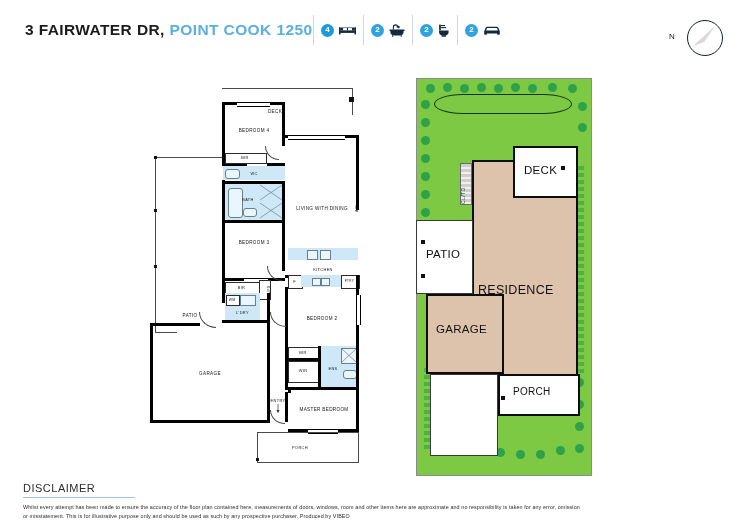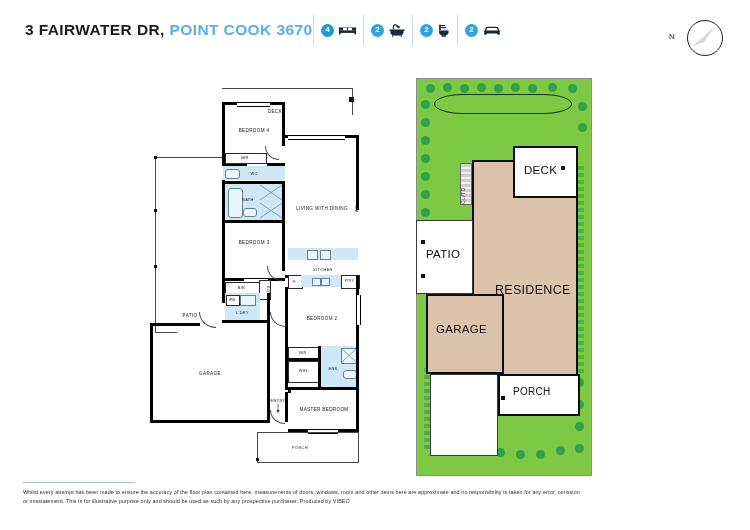--- a/index.html
+++ b/index.html
@@ -67,21 +67,21 @@
   .disc p{margin:0;font-size:5.4px;line-height:1.75;color:#2d2d2d;letter-spacing:.1px;}
 </style>
 </head>
 <body>
 
 <div class="page">
 
   <div class="header">
     <div class="addr">
       <span class="p1">3 FAIRWATER DR,</span>
-      <span class="p2">POINT COOK 3670</span>
+      <span class="p2">POINT COOK 1250</span>
     </div>
 
     <div class="featbar">
       <div class="fsep"></div>
 
       <div class="feat">
         <span class="fnum dark">4</span>
         <span class="ficon">
           <svg width="17" height="12" viewBox="0 0 17 12">
               <rect x="0" y="3.2" width="1.6" height="7.2" fill="#132a3c"></rect>
@@ -379,21 +379,21 @@
     <div class="shrub" style="left:120px;top:372px;"></div>
     <div class="shrub" style="left:100px;top:372px;"></div>
     <div class="shrub" style="left:80px;top:370px;"></div>
 
     <div class="hedge" style="left:8px;top:290px;width:8px;height:82px;background:repeating-linear-gradient(180deg,#4fb04a 0 4px,#7dc943 4px 7px);"></div>
 
     <div class="clothes" style="left:44px;top:85px;width:12px;height:42px;background:repeating-linear-gradient(180deg,#cfcfcf 0 3px,#efefef 3px 5px);"></div>
     <div class="clbl" style="left:44px;top:126px;">CL/TD</div>
 
     <div class="sbuild" style="left:56px;top:82px;width:106px;height:250px;"></div>
-    <div class="slbl big" style="left:62px;top:205px;margin-left:17px;">RESIDENCE</div>
+    <div class="slbl big" style="left:62px;top:205px;">RESIDENCE</div>
 
     <div class="swhite" style="left:97px;top:68px;width:65px;height:52px;"></div>
     <div class="slbl" style="left:108px;top:86px;">DECK</div>
     <div class="sdot" style="left:145px;top:88px;"></div>
 
     <div class="swhitethin" style="left:0px;top:142px;width:57px;height:74px;"></div>
     <div class="slbl" style="left:10px;top:170px;">PATIO</div>
     <div class="sdot" style="left:5px;top:162px;"></div>
     <div class="sdot" style="left:5px;top:196px;"></div>
 
@@ -401,17 +401,18 @@
     <div class="slbl" style="left:20px;top:245px;">GARAGE</div>
 
     <div class="swhitethin" style="left:14px;top:296px;width:68px;height:82px;"></div>
 
     <div class="swhite" style="left:82px;top:296px;width:82px;height:42px;"></div>
     <div class="slbl" style="left:97px;top:308px;font-size:10px;">PORCH</div>
     <div class="sdot" style="left:85px;top:318px;"></div>
   </div>
 
   <div class="disc">
+    <h4>DISCLAIMER</h4>
     <div class="rule"></div>
     <p>Whilst every attempt has been made to ensure the accuracy of the floor plan contained here, measurements of doors, windows, room and other items here are approximate and no responsibility is taken for any error, omission or misstatement. This is for illustrative purpose only and should be used as such by any prospective purchaser. Produced by VIBEO</p>
   </div>
 
 </div>
 
 </body></html>

